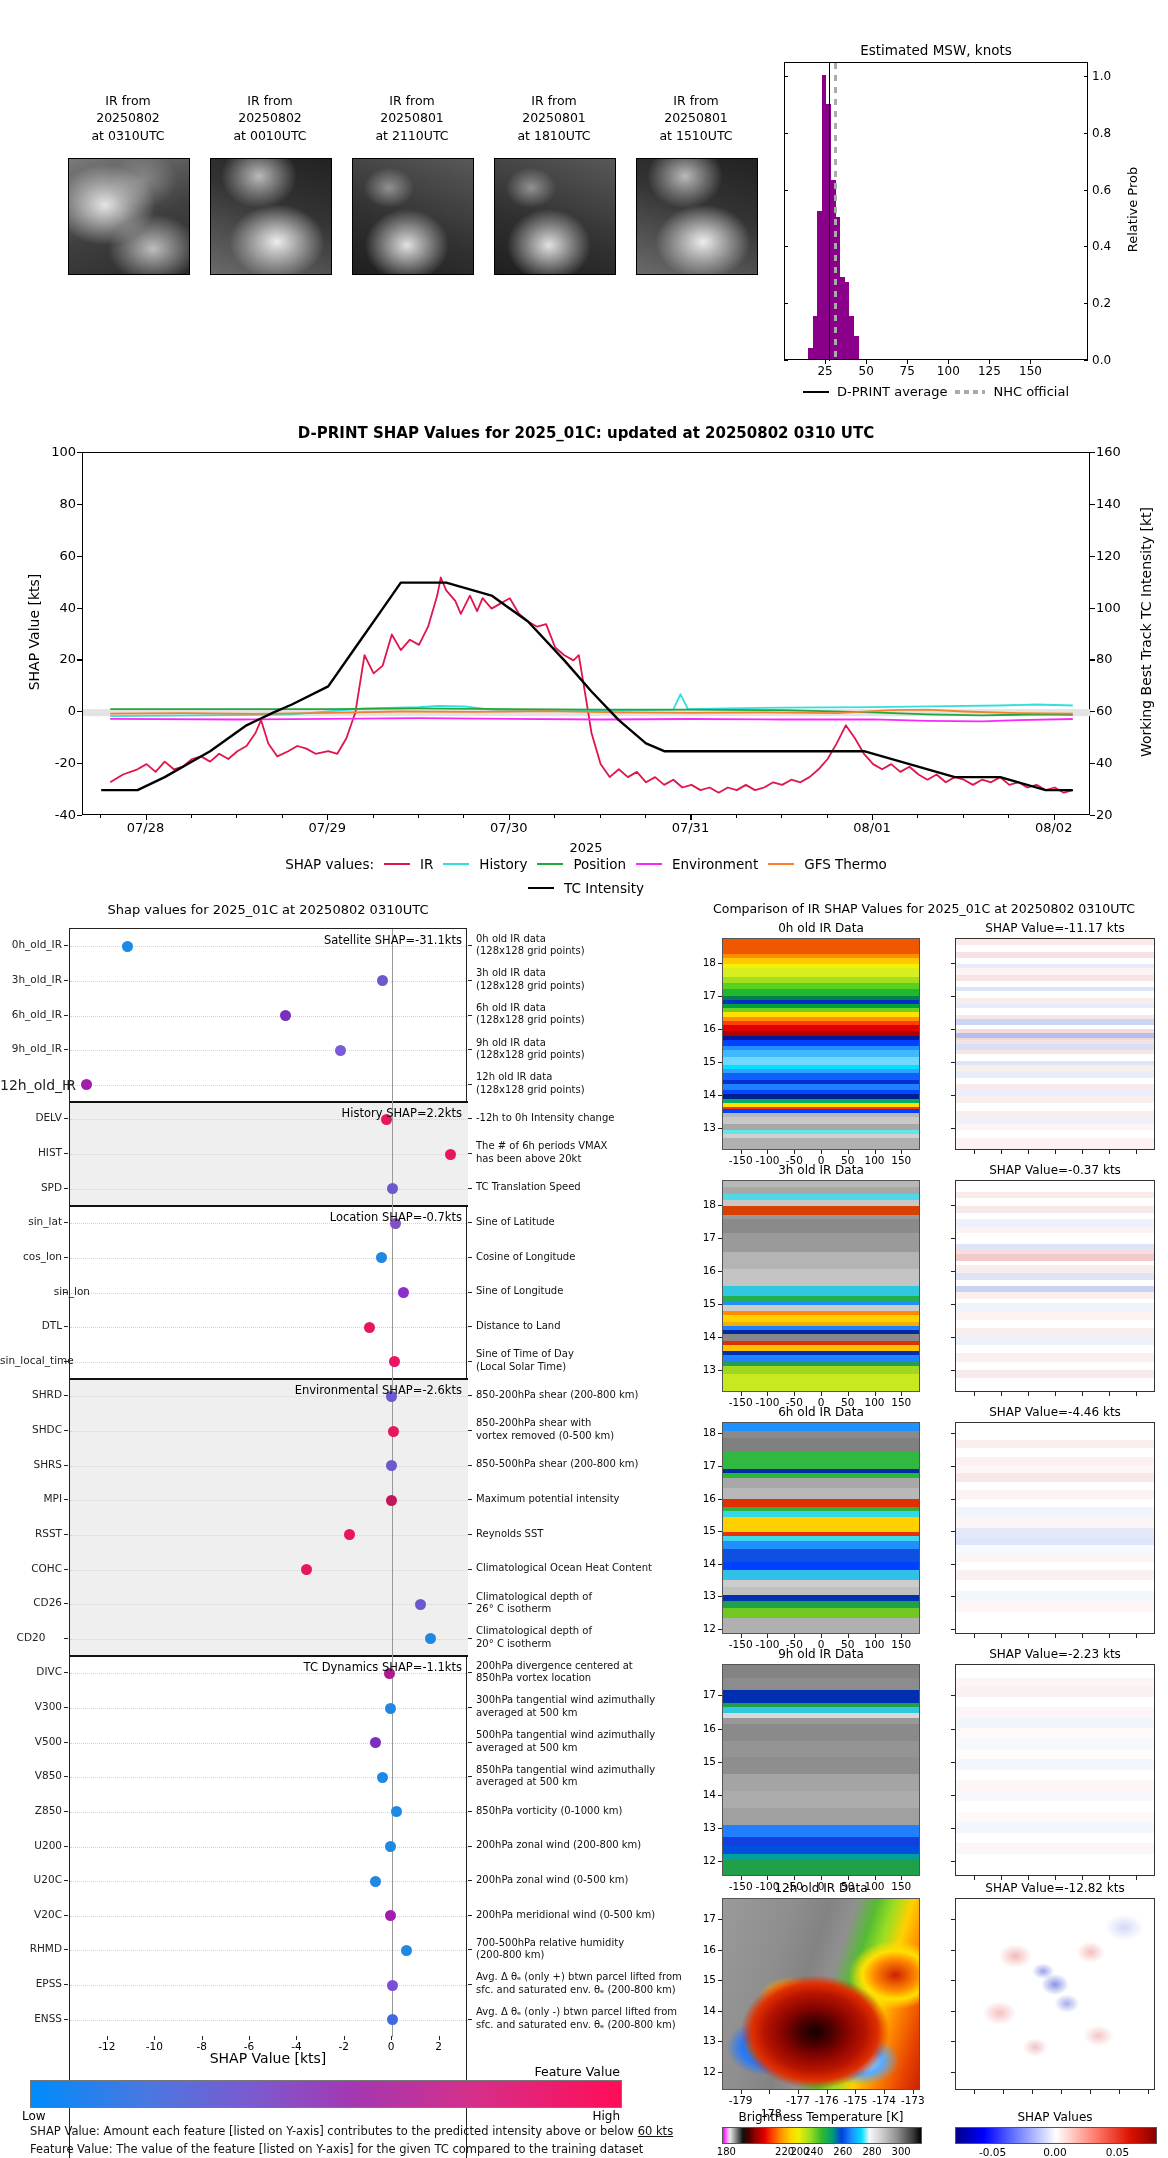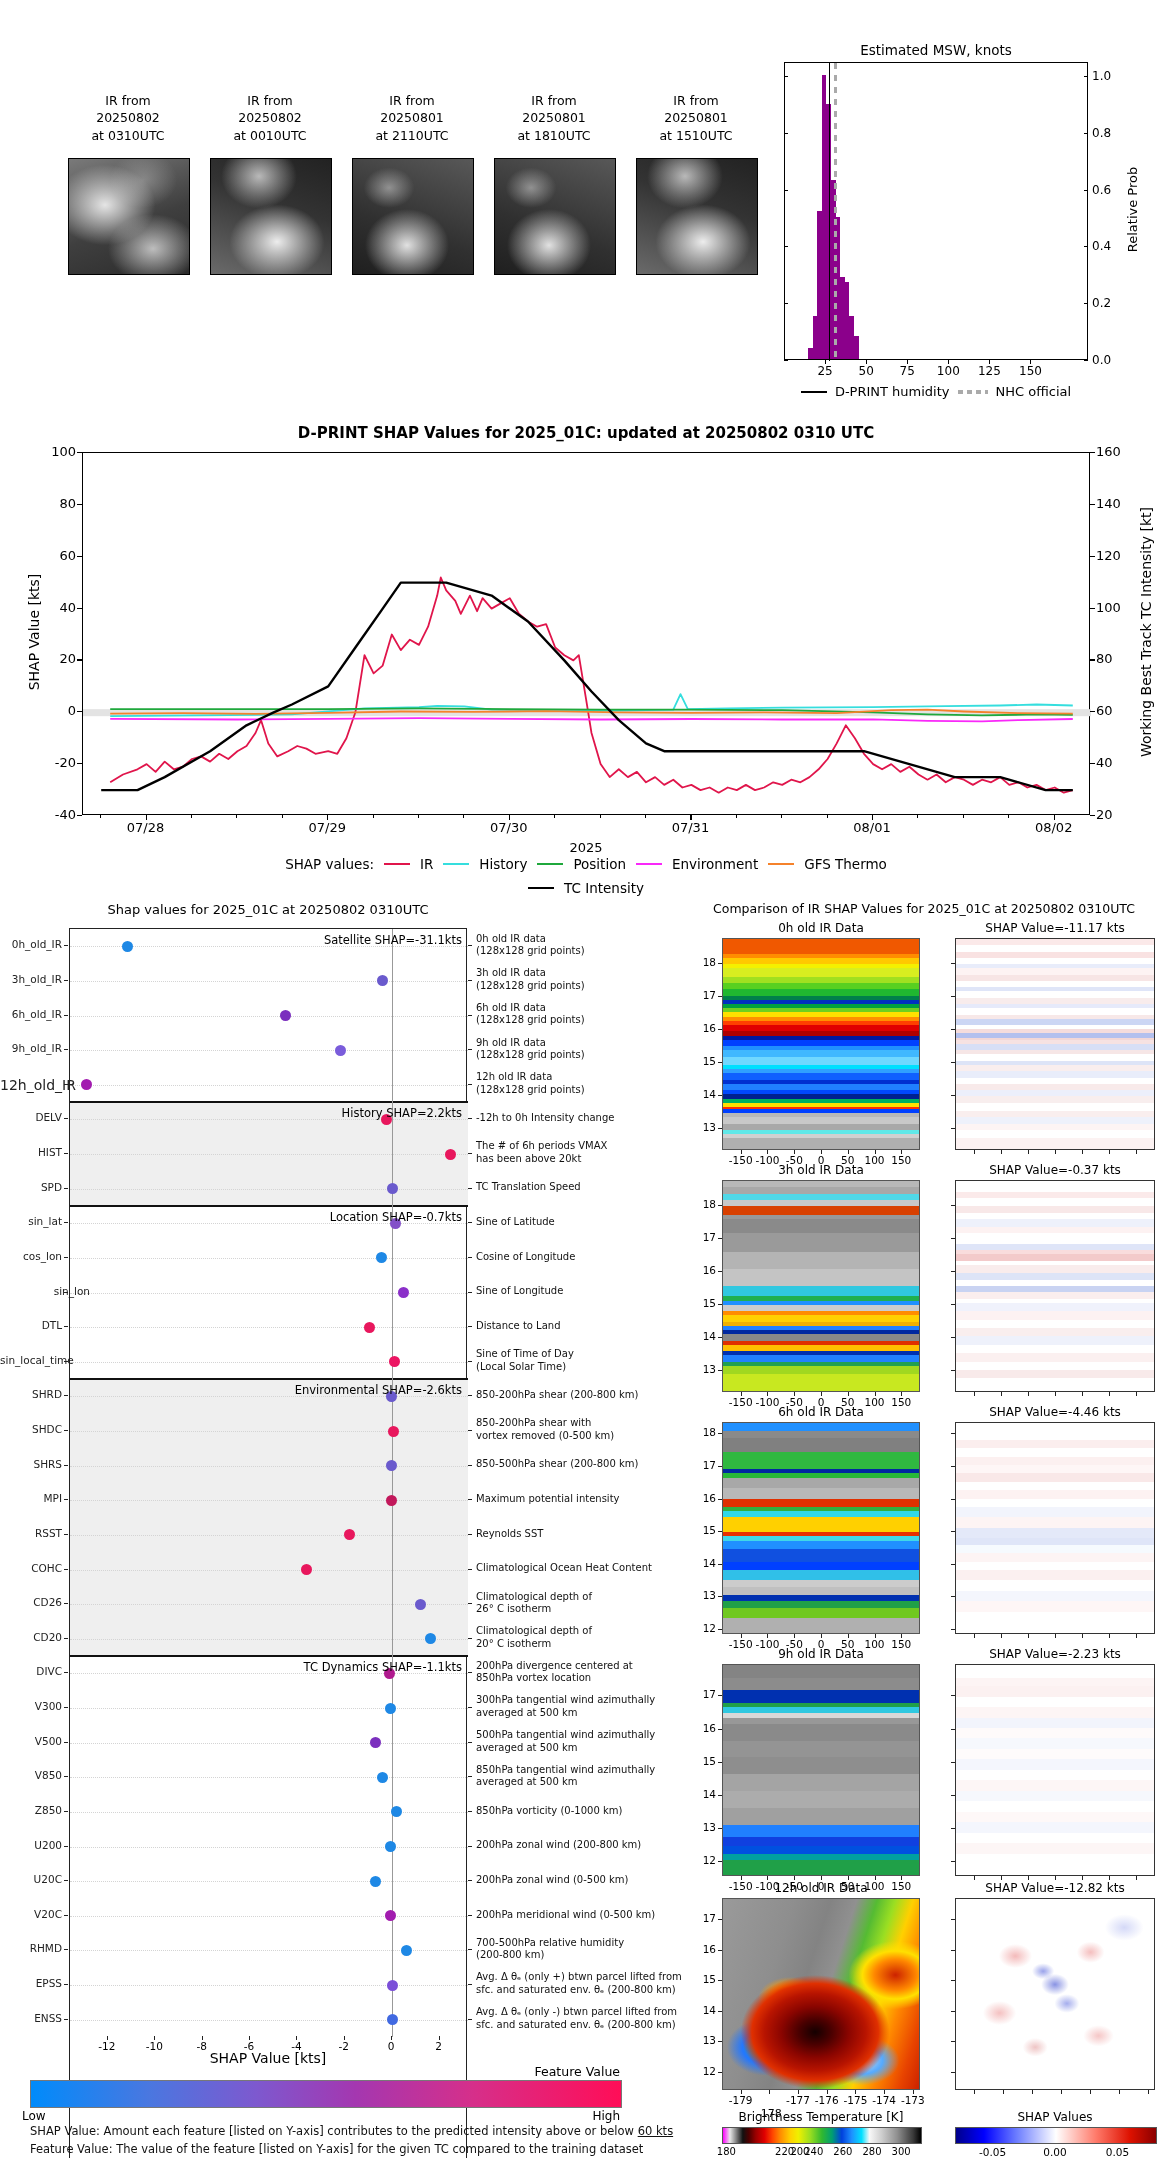--- a/index.html
+++ b/index.html
@@ -100,21 +100,21 @@
         <div class="abs" style="left: 55.213px; bottom: 0px; width: 4.60108px; height: 82.3048px; background: rgb(139, 0, 139);"></div>
         <div class="abs" style="left: 59.8141px; bottom: 0px; width: 4.60108px; height: 76.6286px; background: rgb(139, 0, 139);"></div>
         <div class="abs" style="left: 64.4151px; bottom: 0px; width: 4.60108px; height: 42.5714px; background: rgb(139, 0, 139);"></div>
         <div class="abs" style="left: 69.0162px; bottom: 0px; width: 4.60108px; height: 22.7048px; background: rgb(139, 0, 139);"></div>
         <div class="abs" style="left: 43.6176px; top: 0px; width: 1.5px; height: 298px; background: rgb(0, 0, 0);"></div>
         <div class="abs" style="left: 49.1119px; top: 0px; width: 3px; height: 298px; background: repeating-linear-gradient(rgb(170, 170, 170) 0px, rgb(170, 170, 170) 6px, transparent 6px, transparent 12px);"></div>
       </div>
     <div class="abs rot" style="left:962px;top:202px;width:340px;font-size:13px;">Relative Prob</div>
     <div id="hist-legend" class="abs legend-row" style="left:736px;top:384px;width:400px;">
       <span class="lswatch"></span>
-      <span>D-PRINT humidity</span>
+      <span>D-PRINT average</span>
       <span class="dswatch"></span>
       <span>NHC official</span>
     </div>
   </div>
 
   <div id="ts">
     <div class="abs" style="left:144px;top:424px;width:884px;text-align:center;font-size:15px;font-weight:bold;">D-PRINT SHAP Values for 2025_01C: updated at 20250802 0310 UTC</div>
     <div id="ts-plot" class="abs panel" style="left:82px;top:452px;width:1008px;height:363px;border:1.2px solid #000;background:#fff;"><svg width="1008" height="363">
           <rect x="0" y="256.1742857142857" width="1008" height="7.000714285714309" fill="#e3e3e3"></rect>
           <polyline points="27.2,329.3 40.0,321.5 54.5,316.3 63.6,311.1 72.6,318.9 81.7,308.6 90.8,316.3 99.9,313.7 109.0,306.0 118.1,303.4 127.1,308.6 136.2,300.8 145.3,306.0 154.4,298.2 163.5,293.0 172.5,280.0 178.0,267.1 185.3,290.4 194.3,303.4 205.2,298.2 214.3,293.0 223.4,295.6 232.5,300.8 245.2,298.2 254.3,300.8 263.4,285.2 272.4,259.3 281.5,202.2 290.6,220.4 299.7,212.6 308.8,181.5 317.8,197.1 326.9,186.7 336.0,191.9 345.1,173.7 354.2,142.6 357.8,124.5 363.2,137.4 372.3,147.8 377.8,160.8 386.9,142.6 394.1,158.2 399.6,145.2 408.6,155.6 417.7,150.4 426.8,145.2 435.9,160.8 445.0,168.5 454.1,173.7 463.1,171.1 472.2,194.5 481.3,202.2 490.4,207.4 495.8,202.2 503.1,246.3 508.5,280.0 517.6,311.1 526.7,324.1 535.8,316.3 544.9,324.1 553.9,318.9 563.0,329.3 572.1,324.1 581.2,331.9 590.3,326.7 599.4,334.5 608.4,331.9 617.5,337.1 626.6,334.5 635.7,339.7 644.8,334.5 653.8,337.1 662.9,331.9 672.0,337.1 681.1,334.5 690.2,329.3 699.2,331.9 708.3,326.7 717.4,329.3 726.5,324.1 735.6,316.3 744.6,306.0 753.7,290.4 762.8,272.3 771.9,285.2 781.0,300.8 790.1,311.1 799.1,316.3 808.2,311.1 817.3,318.9 826.4,313.7 835.5,321.5 844.5,326.7 853.6,321.5 862.7,329.3 871.8,324.1 880.9,326.7 889.9,331.9 899.0,326.7 908.1,329.3 917.2,324.1 926.3,331.9 935.4,329.3 944.4,334.5 953.5,331.9 962.6,337.1 971.7,334.5 980.8,339.7 989.8,337.1" fill="none" stroke="#E0154B" stroke-width="1.8" stroke-linejoin="round"></polyline>
@@ -656,21 +656,21 @@
     <div class="abs" style="left: 476px; top: 1527.64px; width: 214px; font-size: 10px; color: rgb(17, 17, 17); line-height: 1.25; white-space: pre-line;">Reynolds SST</div>
     <div class="abs" style="left: 0px; top: 1561.56px; width: 62px; text-align: right; font-size: 10.5px; color: rgb(34, 34, 34);">COHC</div>
     <div class="abs" style="left: 64px; top: 1568.56px; width: 4px; height: 1px; background: rgb(34, 34, 34);"></div>
     <div class="abs" style="left: 468px; top: 1568.56px; width: 4px; height: 1px; background: rgb(34, 34, 34);"></div>
     <div class="abs" style="left: 476px; top: 1562.26px; width: 214px; font-size: 10px; color: rgb(17, 17, 17); line-height: 1.25; white-space: pre-line;">Climatological Ocean Heat Content</div>
     <div class="abs" style="left: 0px; top: 1596.19px; width: 62px; text-align: right; font-size: 10.5px; color: rgb(34, 34, 34);">CD26</div>
     <div class="abs" style="left: 64px; top: 1603.19px; width: 4px; height: 1px; background: rgb(34, 34, 34);"></div>
     <div class="abs" style="left: 468px; top: 1603.19px; width: 4px; height: 1px; background: rgb(34, 34, 34);"></div>
     <div class="abs" style="left: 476px; top: 1590.59px; width: 214px; font-size: 10px; color: rgb(17, 17, 17); line-height: 1.25; white-space: pre-line;">Climatological depth of
 26° C isotherm</div>
-    <div class="abs" style="left: 0px; top: 1630.81px; width: 62px; text-align: right; font-size: 10.5px; color: rgb(34, 34, 34);">CD20</div>
+    <div class="abs" style="left: 0px; top: 1630.81px; width: 62px; text-align: center; font-size: 10.5px; color: rgb(34, 34, 34);">CD20</div>
     <div class="abs" style="left: 64px; top: 1637.81px; width: 4px; height: 1px; background: rgb(34, 34, 34);"></div>
     <div class="abs" style="left: 468px; top: 1637.81px; width: 4px; height: 1px; background: rgb(34, 34, 34);"></div>
     <div class="abs" style="left: 476px; top: 1625.21px; width: 214px; font-size: 10px; color: rgb(17, 17, 17); line-height: 1.25; white-space: pre-line;">Climatological depth of
 20° C isotherm</div>
     <div class="abs" style="left: 0px; top: 1665.44px; width: 62px; text-align: right; font-size: 10.5px; color: rgb(34, 34, 34);">DIVC</div>
     <div class="abs" style="left: 64px; top: 1672.44px; width: 4px; height: 1px; background: rgb(34, 34, 34);"></div>
     <div class="abs" style="left: 468px; top: 1672.44px; width: 4px; height: 1px; background: rgb(34, 34, 34);"></div>
     <div class="abs" style="left: 476px; top: 1659.84px; width: 214px; font-size: 10px; color: rgb(17, 17, 17); line-height: 1.25; white-space: pre-line;">200hPa divergence centered at
 850hPa vortex location</div>
     <div class="abs" style="left: 0px; top: 1700.06px; width: 62px; text-align: right; font-size: 10.5px; color: rgb(34, 34, 34);">V300</div>

